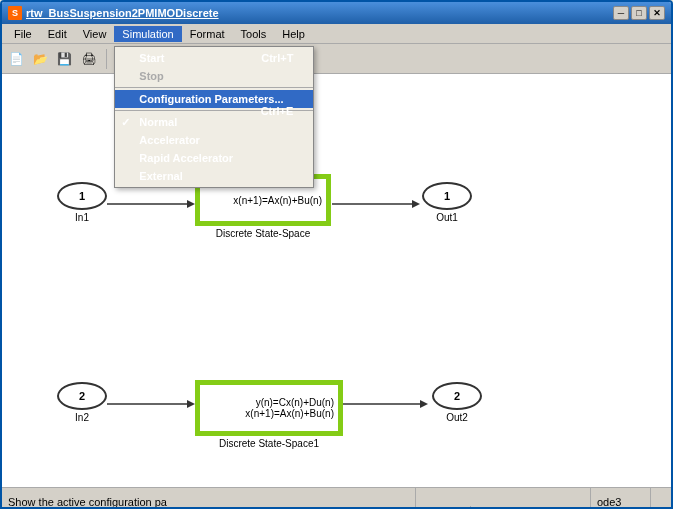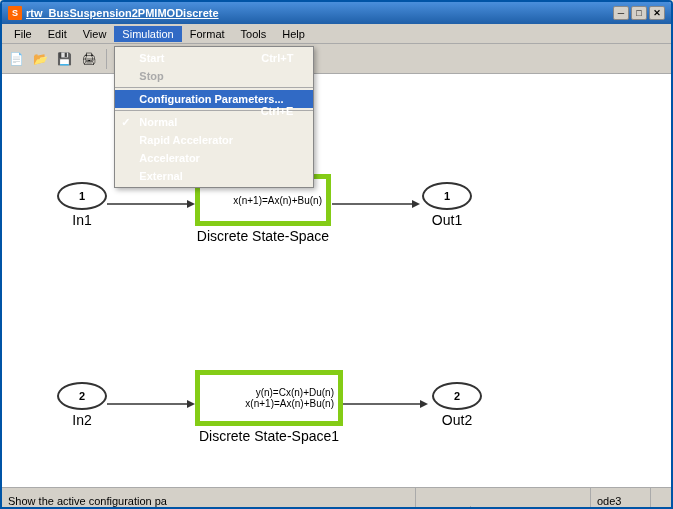--- a/index.html
+++ b/index.html
@@ -152,40 +152,40 @@
       border: 2px solid #333;
       border-radius: 50%;
       display: flex;
       align-items: center;
       justify-content: center;
       font-size: 11px;
       font-weight: bold;
     }
 
     .block-label {
-      font-size: 14px;
+      font-size: 10px;
       margin-top: 2px;
       white-space: nowrap;
     }
 
     .statusbar {
       height: 20px;
       background: #d4d0c8;
       border-top: 1px solid #aaa;
       display: flex;
       align-items: center;
       font-size: 11px;
       padding: 0;
     }
 
     .status-section {
-      padding: 0 6px;
+      padding: 8px 6px;
       height: 100%;
       display: flex;
-      align-items: flex-end;
+      align-items: flex-start;
       border-right: 1px solid #aaa;
     }
 
     .status-section:last-child {
       border-right: none;
     }
 
     
     .dropdown-menu {
       position: absolute;
@@ -280,24 +280,24 @@
         <div class="dropdown-sep"></div>
         <div class="dropdown-item highlighted">
           <span>Configuration Parameters...</span>
           <span class="shortcut">Ctrl+E</span>
         </div>
         <div class="dropdown-sep"></div>
         <div class="dropdown-item checkmark">
           <span>Normal</span>
         </div>
         <div class="dropdown-item">
+          <span>Accelerator</span>
+        </div>
+        <div class="dropdown-item">
           <span>Rapid Accelerator</span>
-        </div>
-        <div class="dropdown-item">
-          <span>Accelerator</span>
         </div>
         <div class="dropdown-item">
           <span>External</span>
         </div>
       </div>
     </div>
     <div class="menu-item">Format</div>
     <div class="menu-item">Tools</div>
     <div class="menu-item">Help</div>
   </div>
@@ -368,21 +368,21 @@
       <div class="block-label">Out1</div>
     </div>
 
     <div class="block-container" style="left:55px; top:308px;">
       <div class="block-ellipse" style="width:50px; height:28px;">
         <span>2</span>
       </div>
       <div class="block-label">In2</div>
     </div>
 
-    <div class="block-container" style="left:193px; top:296px;">
+    <div class="block-container" style="left:193px; top:306px;">
       <div class="block-rect" style="width:148px; height:56px; flex-direction:column;">
         <span>y(n)=Cx(n)+Du(n)</span>
         <span>x(n+1)=Ax(n)+Bu(n)</span>
       </div>
       <div class="block-label">Discrete State-Space1</div>
     </div>
 
     <div class="block-container" style="left:430px; top:308px;">
       <div class="block-ellipse" style="width:50px; height:28px;">
         <span>2</span>

